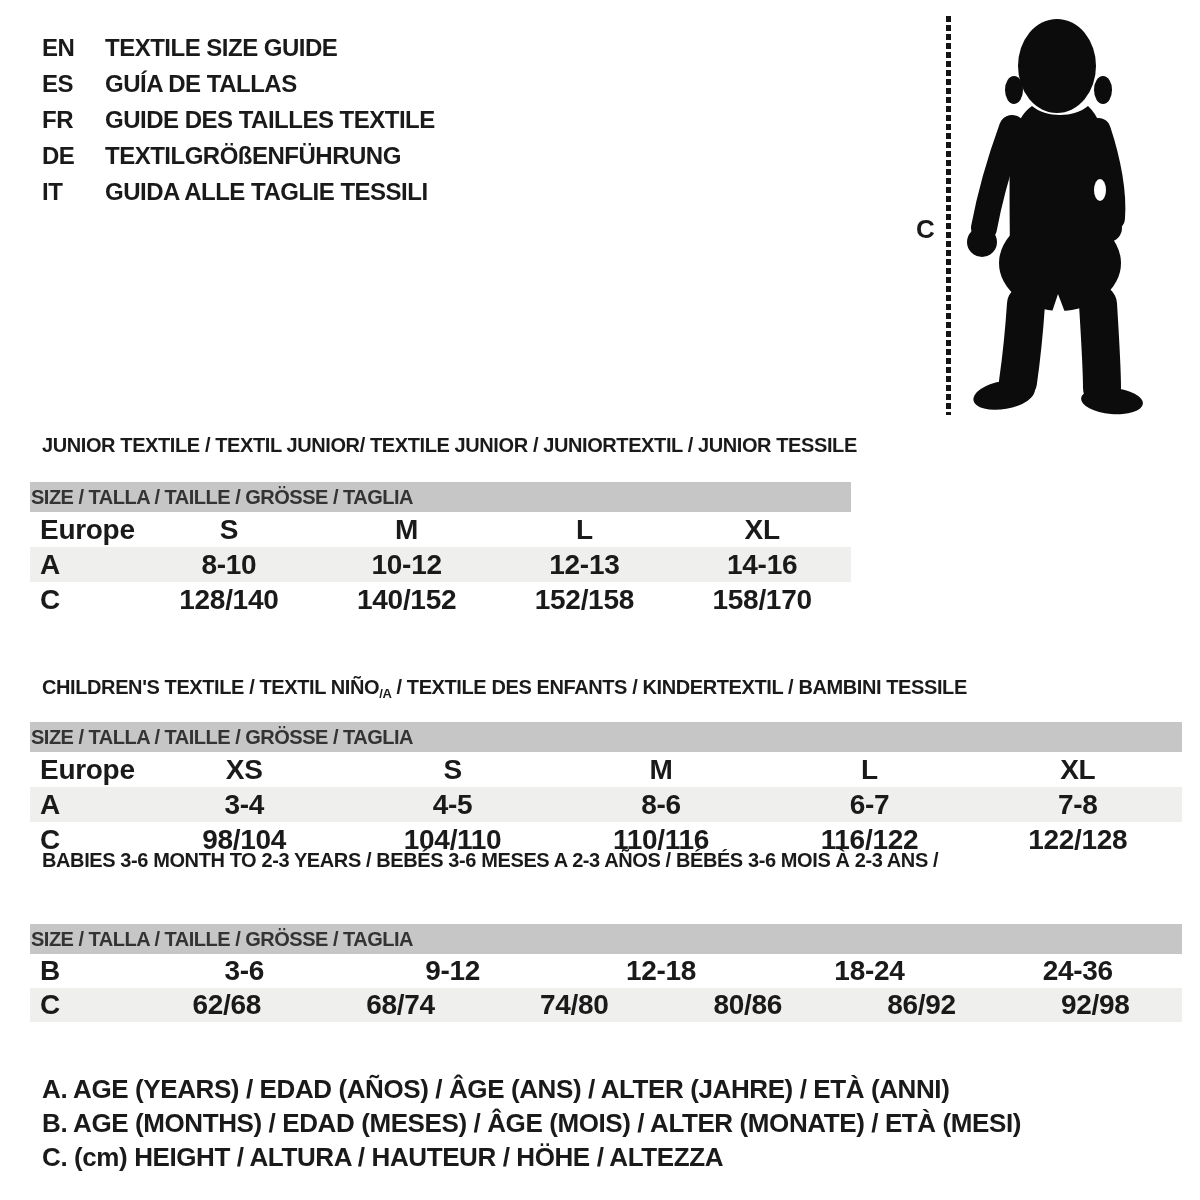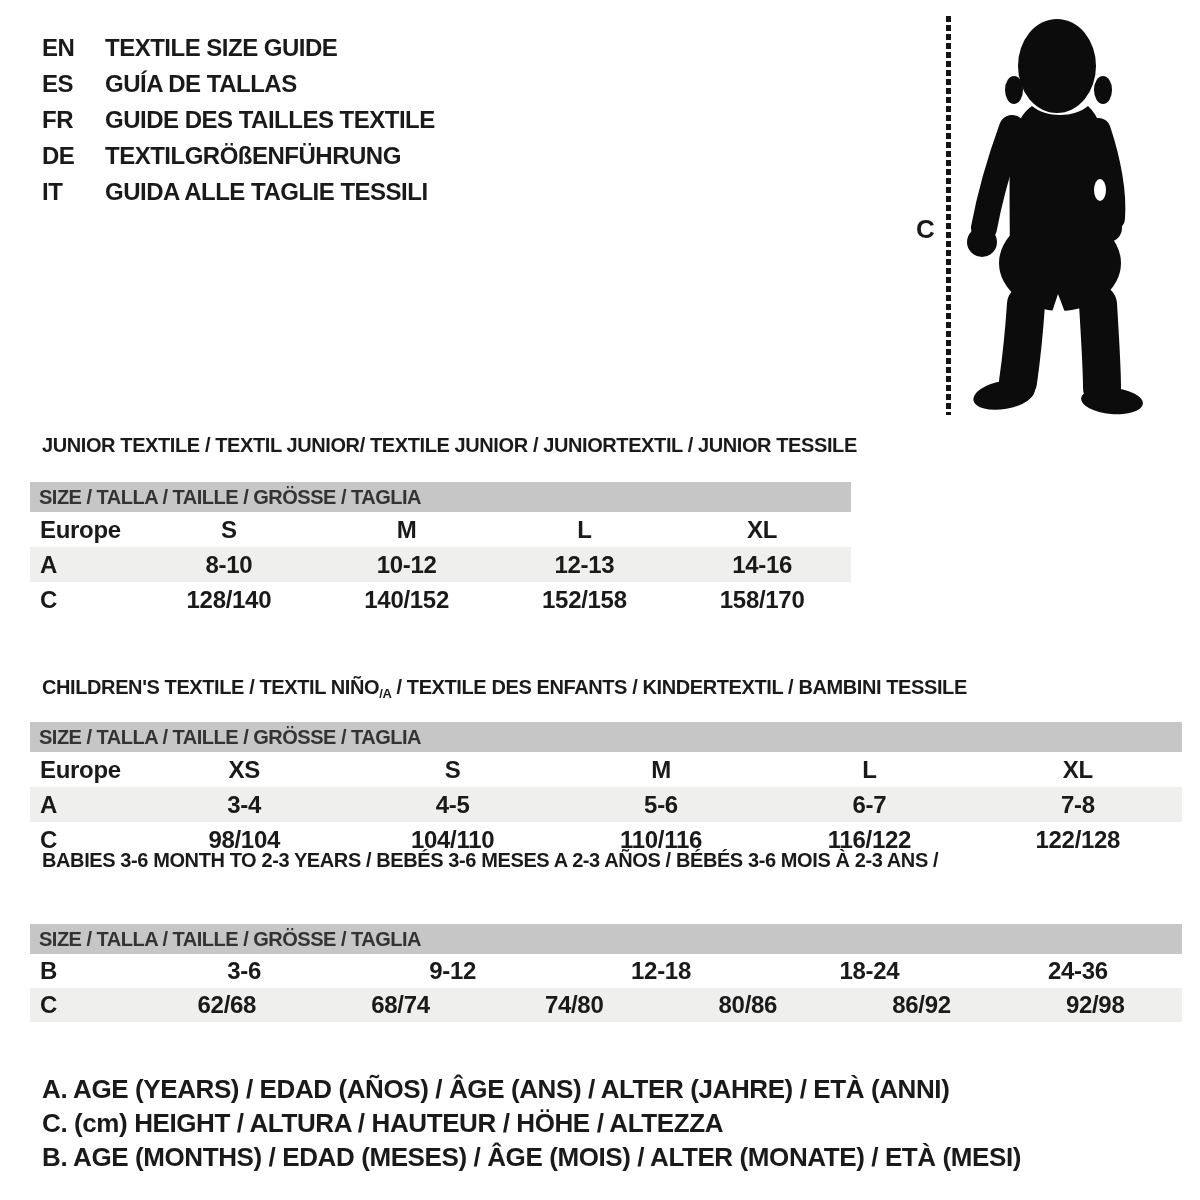--- a/index.html
+++ b/index.html
@@ -23,25 +23,25 @@
   }
   .measure-label { position:absolute; left:916px; top:214px; font-size:26px; letter-spacing:-0.5px; }
   .toddler { position:absolute; left:962px; top:16px; width:185px; height:400px; }
 
   
   .tsection { position:absolute; }
   .ttitle { position:absolute; left:12px; top:0; font-size:20px; letter-spacing:-0.4px; white-space:nowrap; }
   .ttitle .subA { font-size:13px; vertical-align:-4px; }
   .tbar {
     position:absolute; left:0; width:100%; height:30px; background:#c6c6c6;
-    line-height:31px; padding-left:9px; font-size:20px; letter-spacing:-0.5px; color:#333333;
+    line-height:31px; padding-left:1px; font-size:20px; letter-spacing:-0.5px; color:#333333;
     white-space:nowrap; overflow:hidden;
   }
   .trows { position:absolute; left:0; width:100%; }
-  .trow { display:flex; height:35px; line-height:35px; font-size:24px; letter-spacing:-0.3px; }
+  .trow { display:flex; height:35px; line-height:35px; font-size:28px; letter-spacing:-0.3px; }
   .sec-babies .trow { height:34px; line-height:34px; }
   .trow.shaded { background:#efefee; }
   .tlabel { width:110px; padding-left:10px; }
   .tcell { flex:1; text-align:center; }
 
   .sec-junior   { left:30px; top:434px; width:821px;  height:190px; }
   .sec-junior .tbar { top:48px; }
   .sec-junior .trows { top:78px; }
 
   .sec-children { left:30px; top:676px; width:1152px; height:190px; }
@@ -148,21 +148,21 @@
           <div class="tcell">XS</div>
           <div class="tcell">S</div>
           <div class="tcell">M</div>
           <div class="tcell">L</div>
           <div class="tcell">XL</div>
         </div>
         <div class="trow shaded">
           <div class="tlabel">A</div>
           <div class="tcell">3-4</div>
           <div class="tcell">4-5</div>
-          <div class="tcell">5-6</div>
+          <div class="tcell">8-6</div>
           <div class="tcell">6-7</div>
           <div class="tcell">7-8</div>
         </div>
         <div class="trow">
           <div class="tlabel">C</div>
           <div class="tcell">98/104</div>
           <div class="tcell">104/110</div>
           <div class="tcell">110/116</div>
           <div class="tcell">116/122</div>
           <div class="tcell">122/128</div>
@@ -191,17 +191,17 @@
           <div class="tcell">74/80</div>
           <div class="tcell">80/86</div>
           <div class="tcell">86/92</div>
           <div class="tcell">92/98</div>
         </div>
       </div>
   </div>
 
   <div class="legend">
     <div class="legend-line">A. AGE (YEARS) / EDAD (AÑOS) / ÂGE (ANS) / ALTER (JAHRE) / ETÀ (ANNI)</div>
+    <div class="legend-line">B. AGE (MONTHS) / EDAD (MESES) / ÂGE (MOIS) / ALTER (MONATE) / ETÀ (MESI)</div>
     <div class="legend-line">C. (cm) HEIGHT / ALTURA / HAUTEUR / HÖHE / ALTEZZA</div>
-    <div class="legend-line">B. AGE (MONTHS) / EDAD (MESES) / ÂGE (MOIS) / ALTER (MONATE) / ETÀ (MESI)</div>
   </div>
 
 </div>
 
 </body></html>

